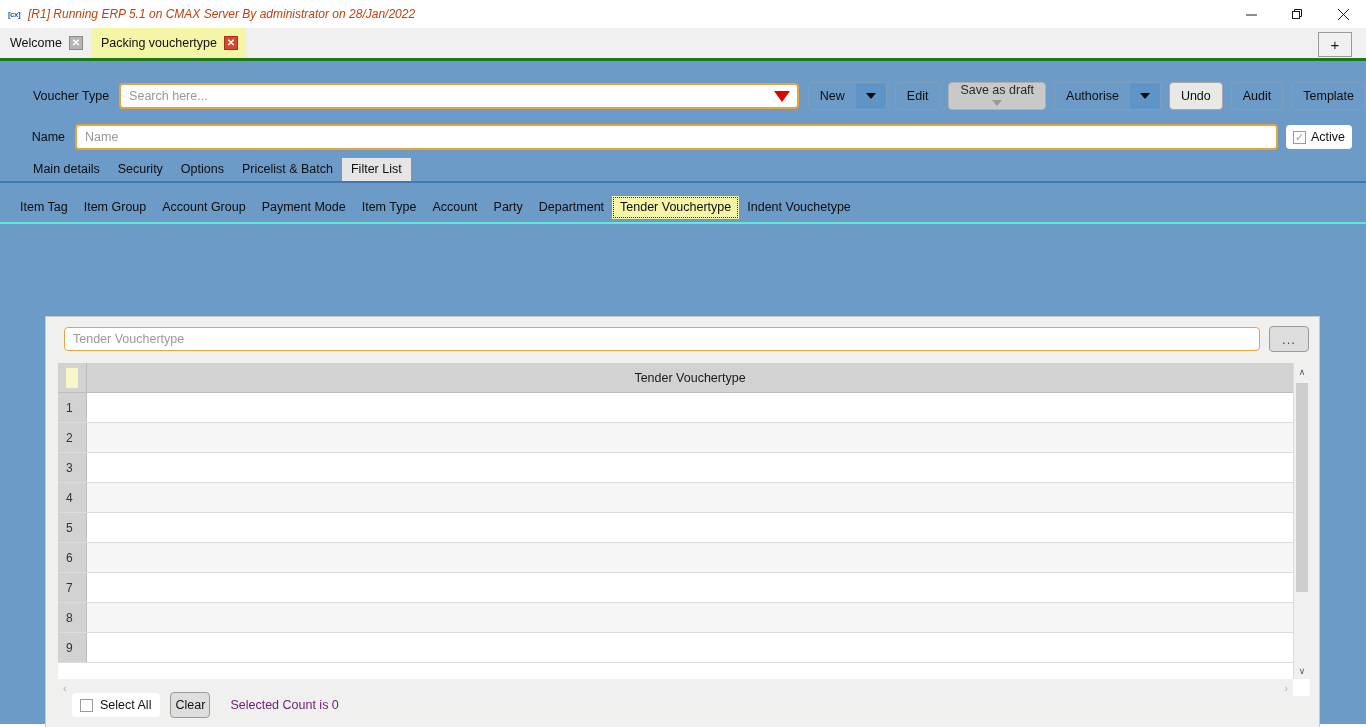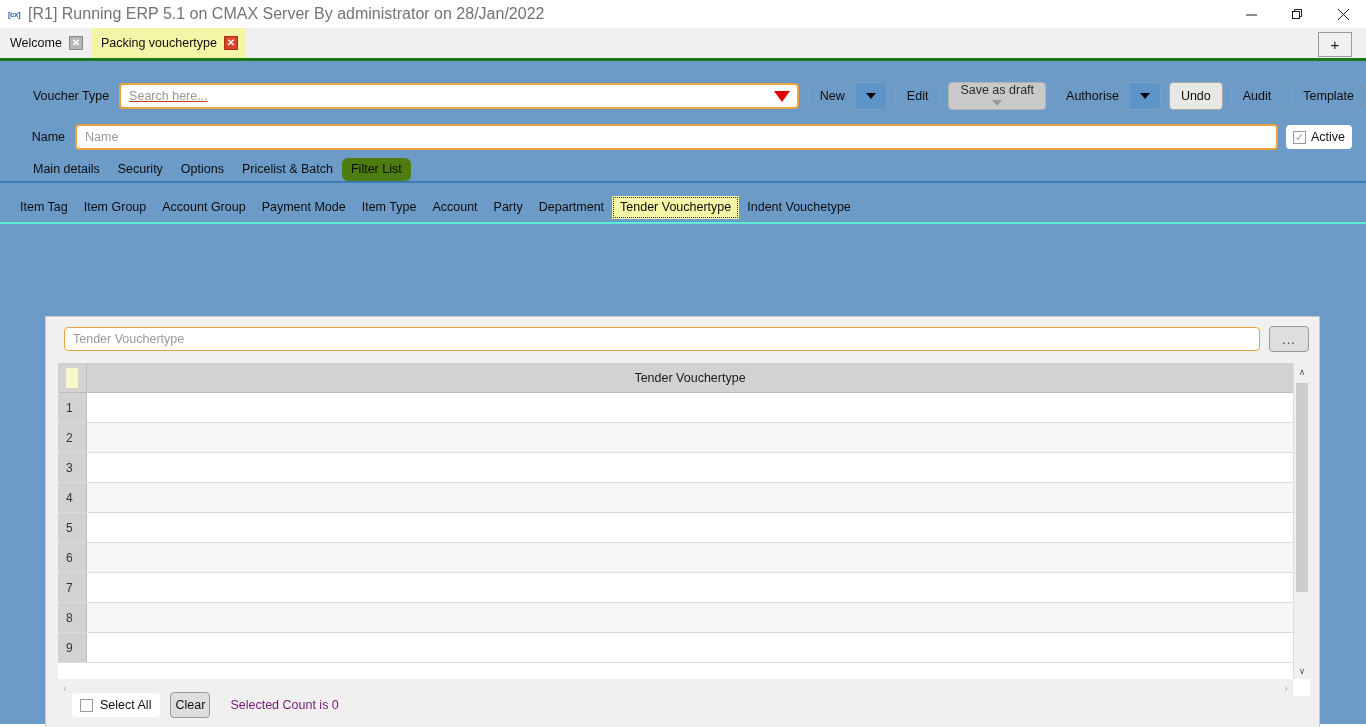--- a/index.html
+++ b/index.html
@@ -21,23 +21,24 @@
   }
   .app-icon {
     width: 16px; height: 16px;
     margin-left: 6px; margin-right: 6px;
     display: flex; align-items: center; justify-content: center;
     font-size: 8px; color: #2a5fa5; font-weight: bold;
     font-family: "Liberation Sans", sans-serif;
     letter-spacing: -0.5px;
   }
   .title-text {
-    font-size: 16px;
-    color: #737373;
+    font-size: 12px;
+    color: #c2410c;
     white-space: nowrap;
+    font-style: italic;
   }
   .win-controls {
     position: absolute;
     right: 0; top: 0;
     height: 28px;
     display: flex;
   }
   .win-btn {
     width: 46px; height: 28px;
     display: flex; align-items: center; justify-content: center;
@@ -114,21 +115,20 @@
   .search-input {
     width: 100%; height: 26px;
     border: 2px solid #e8a33d;
     border-radius: 4px;
     background: #ffffff;
     font-size: 12.5px;
     padding: 0 30px 0 8px;
     color: #c2410c;
     outline: none;
     font-family: "Liberation Sans", sans-serif;
-    text-decoration: underline;
   }
   .search-input::placeholder { color: #999; }
   .red-caret {
     position: absolute;
     right: 9px; top: 8px;
     width: 0; height: 0;
     border-left: 8px solid transparent;
     border-right: 8px solid transparent;
     border-top: 11px solid #e00000;
     pointer-events: none;
@@ -229,22 +229,21 @@
     height: 28px;
     border-bottom: 2px solid #3b7ab5;
   }
   .ftab {
     font-size: 12.5px;
     color: #0d0d0d;
     padding: 4px 9px 5px 9px;
     white-space: nowrap;
   }
   .ftab.active {
-    background: #4d7c0f;
-    border-radius: 6px;
+    background: #e5e5e5;
   }
   .tabrow2 {
     display: flex;
     align-items: flex-start;
     padding-left: 12px;
     height: 28px;
     margin-top: 13px;
     border-bottom: 2px solid #5eead4;
   }
   .stab {

